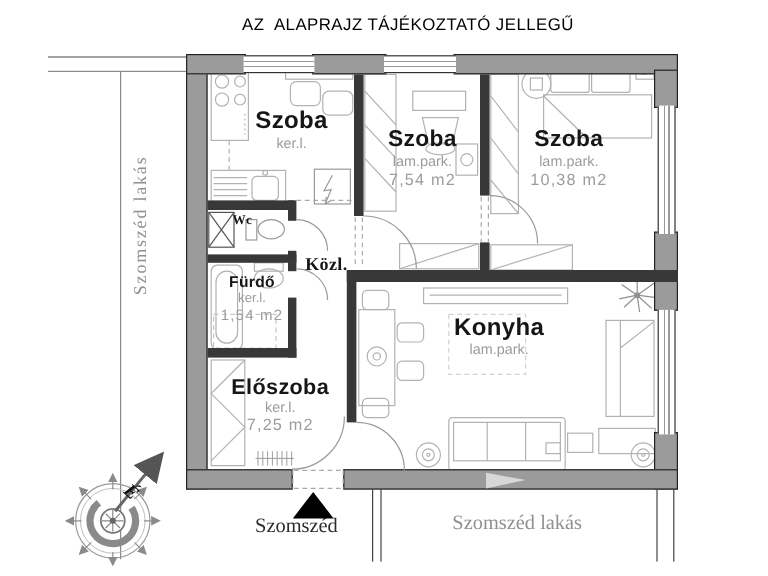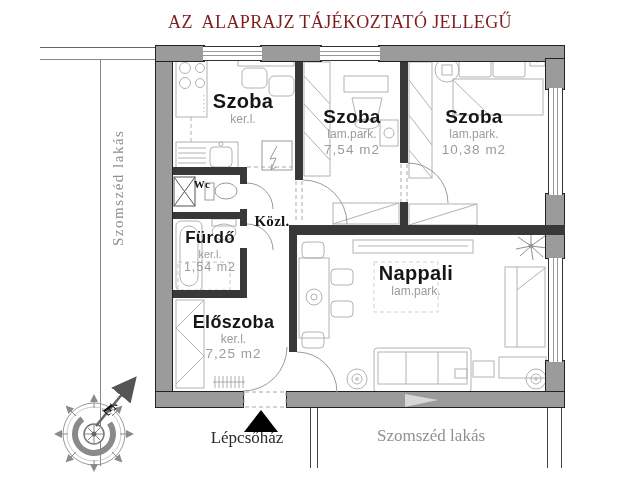--- a/index.html
+++ b/index.html
@@ -16,21 +16,21 @@
   .line{position:absolute}
   .rblock{position:absolute;text-align:center;color:#161616;z-index:30;line-height:1.15}
   .rname{font-weight:700;letter-spacing:.3px}
   .rsub{color:#9c9c9c;font-size:12px;font-weight:400}
   .rarea{color:#9c9c9c;font-size:13.5px;font-weight:400;letter-spacing:1px}
   .serif{font-family:"Liberation Serif",serif}
   .overlay{position:absolute;left:0;top:0;z-index:20;pointer-events:none}
   .underlay{position:absolute;left:0;top:0;z-index:5;pointer-events:none}
   .wallz{z-index:10}
   #title{position:absolute;left:40px;top:12px;width:600px;text-align:center;
-         font-family:Liberation Serif, serif;font-size:18px;color:#7f1d1d;letter-spacing:.4px;white-space:pre}
+         font-family:Liberation Sans, sans-serif;font-size:14px;color:#000000;letter-spacing:.4px;white-space:pre}
   #neighbor-left-label{position:absolute;left:110px;top:88px;height:158px;
          writing-mode:vertical-rl;transform:rotate(180deg);
          font-family:"Liberation Serif",serif;font-size:15px;letter-spacing:1.5px;color:#8f8f8f;z-index:30}
   #staircase-label{position:absolute;left:182px;top:428px;width:130px;text-align:center;
          font-family:"Liberation Serif",serif;font-size:17px;color:#2b2b2b;z-index:30}
   #neighbor-bottom-label{position:absolute;left:356px;top:426px;width:150px;text-align:center;
          font-family:"Liberation Serif",serif;font-size:17px;color:#909090;z-index:30}
   #entrance-triangle{position:absolute;left:244px;top:410px;width:0;height:0;z-index:30;
          border-left:17px solid transparent;border-right:17px solid transparent;border-bottom:22px solid #000}
 </style>
@@ -260,36 +260,36 @@
     <div class="rsub">lam.park.</div>
     <div class="rarea">10,38 m2</div>
   </div>
   <div class="rblock serif" style="left:180px;top:178px;width:44px">
     <div class="rname" style="font-size:11px">Wc</div>
   </div>
   <div class="rblock serif" style="left:248px;top:213px;width:48px">
     <div class="rname" style="font-size:15px">Közl.</div>
   </div>
   <div class="rblock" style="left:172px;top:228px;width:76px">
-    <div class="rname" style="font-size:17px">Fürdő</div>
+    <div class="rname" style="font-size:13px">Fürdő</div>
     <div class="rsub" style="font-size:11px">ker.l.</div>
     <div class="rarea" style="font-size:12.5px">1,54 m2</div>
   </div>
   <div class="rblock" style="left:176px;top:312px;width:115px">
     <div class="rname" style="font-size:18px">Előszoba</div>
     <div class="rsub">ker.l.</div>
     <div class="rarea">7,25 m2</div>
   </div>
   <div class="rblock" style="left:352px;top:262px;width:128px">
-    <div class="rname" style="font-size:20px">Nappali</div>
+    <div class="rname" style="font-size:20px">Konyha</div>
     <div class="rsub">lam.park.</div>
   </div>
 
   <div id="neighbor-left-label">Szomszéd lakás</div>
-  <div id="staircase-label">Lépcsőház</div>
+  <div id="staircase-label">Szomszéd</div>
   <div id="neighbor-bottom-label">Szomszéd lakás</div>
   <div id="entrance-triangle"></div>
 
   <svg class="overlay" style="left:52px;top:358px" width="100" height="115" viewBox="0 0 100 115">
     <defs>
       <marker id="ah" markerWidth="8" markerHeight="8" refX="6" refY="4" orient="auto">
         <path d="M0,0 L8,4 L0,8 z" fill="#8a8a8a"></path>
       </marker>
       <marker id="ahb" markerWidth="10" markerHeight="10" refX="7" refY="5" orient="auto">
         <path d="M0,0 L10,5 L0,10 z" fill="#555"></path>

